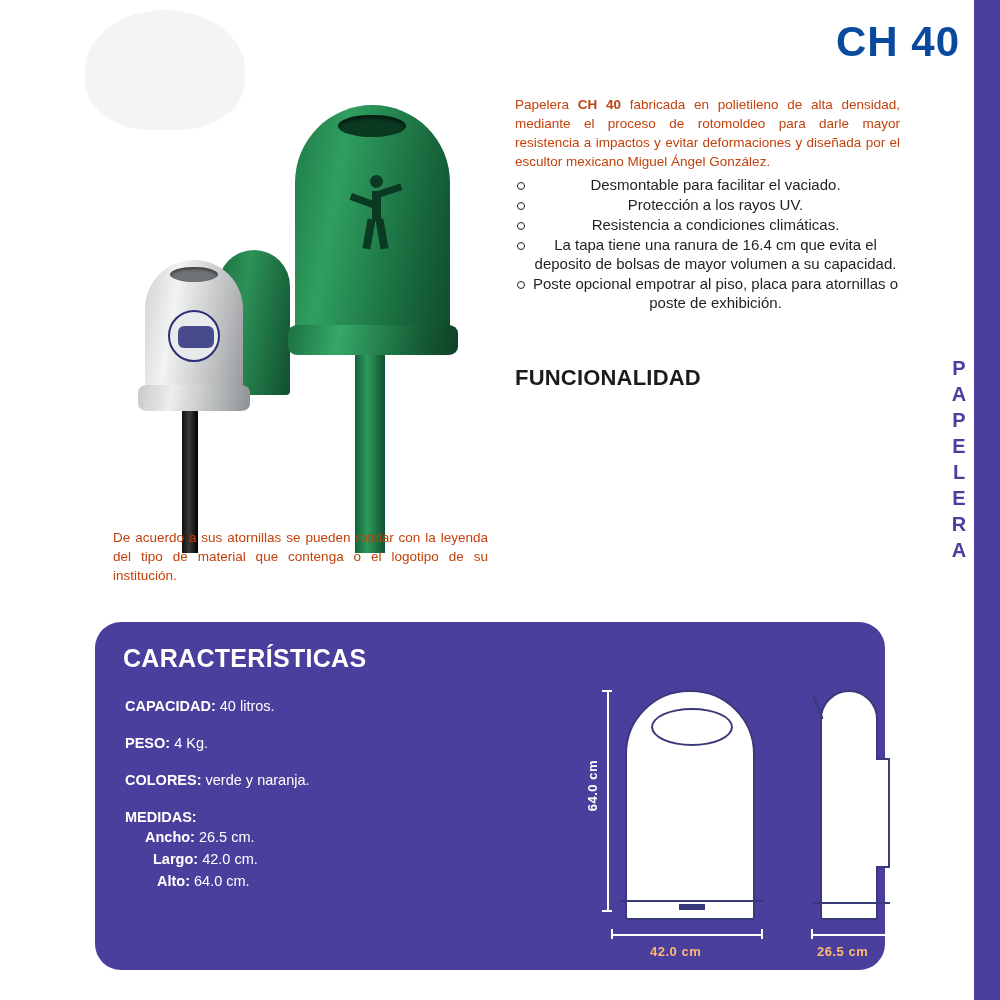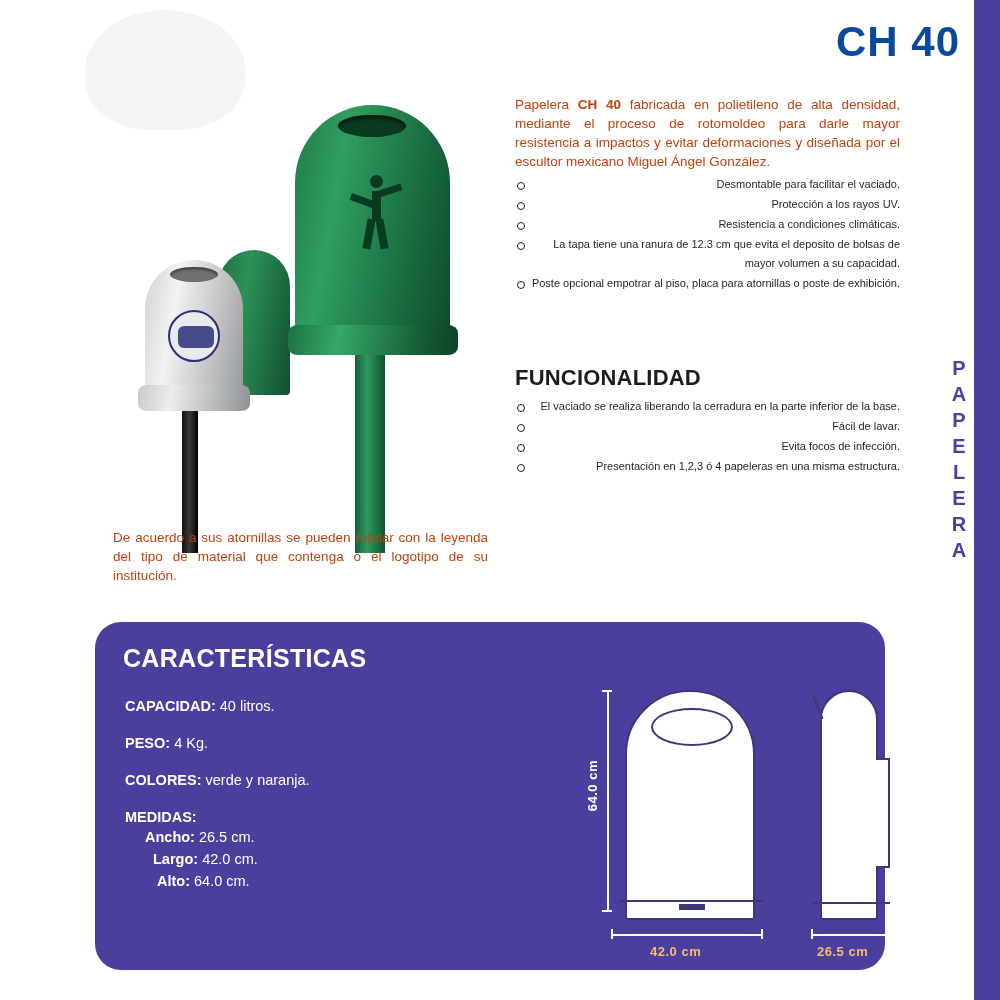--- a/index.html
+++ b/index.html
@@ -114,22 +114,22 @@
   #personalizacion {
     position:absolute; left:113px; top:528px; width:375px;
   }
   .body-text {
     font-size:13.5px; line-height:19px; color:#c2410c; text-align:justify;
     margin:0 0 4px 0;
   }
   .body-text b { font-weight:bold; }
   ul.bullets { list-style:none; margin:2px 0 0 0; padding:0; }
   ul.bullets li {
-    position:relative; padding-left:16px; font-size:11px; line-height:19px;
-    margin-bottom:1px; text-align:right;
+    position:relative; padding-left:16px; font-size:15px; line-height:19px;
+    margin-bottom:1px; text-align:center;
   }
   ul.bullets li:before {
     content:""; position:absolute; left:2px; top:7px;
     width:6px; height:6px; border:1.6px solid #231f20; border-radius:50%;
   }
 
   
   #caracteristicas-panel {
     position:absolute; left:95px; top:622px; width:790px; height:348px;
     background:#4b3f9e; border-radius:26px;
@@ -236,33 +236,27 @@
 </div>
 
 <div id="descripcion">
   <p class="body-text">
     <span>Papelera </span><b>CH 40</b><span> fabricada en polietileno de alta densidad, mediante el proceso de rotomoldeo para darle mayor resistencia a impactos y evitar  deformaciones y diseñada por el escultor mexicano Miguel  Ángel  González.</span>
   </p>
   <ul class="bullets">
     <li>Desmontable para facilitar el vaciado.</li>
     <li>Protección a los rayos UV.</li>
     <li>Resistencia a condiciones climáticas.</li>
-    <li>La tapa tiene una ranura de 12.3 cm que evita el deposito de bolsas de mayor volumen a su capacidad.</li>
+    <li>La tapa tiene una ranura de 16.4 cm que evita el deposito de bolsas de mayor volumen a su capacidad.</li>
     <li>Poste opcional empotrar al piso, placa para atornillas o poste de exhibición.</li>
   </ul>
 </div>
 
 <div id="funcionalidad">
   <h2 class="section-title">FUNCIONALIDAD</h2>
-  <ul class="bullets">
-    <li>El vaciado se realiza liberando la cerradura en la parte inferior de la base.</li>
-    <li>Fácil de lavar.</li>
-    <li>Evita focos de infección.</li>
-    <li>Presentación en 1,2,3 ó 4 papeleras en una misma estructura.</li>
-  </ul>
 </div>
 
 <div id="personalizacion">
   <p class="body-text">De acuerdo a sus atornillas se pueden rotular con la leyenda del tipo de material que contenga o el logotipo de su institución.</p>
 </div>
 
 <div id="caracteristicas-panel">
   <div id="caracteristicas-title">CARACTERÍSTICAS</div>
 
   <div id="specs-list">

